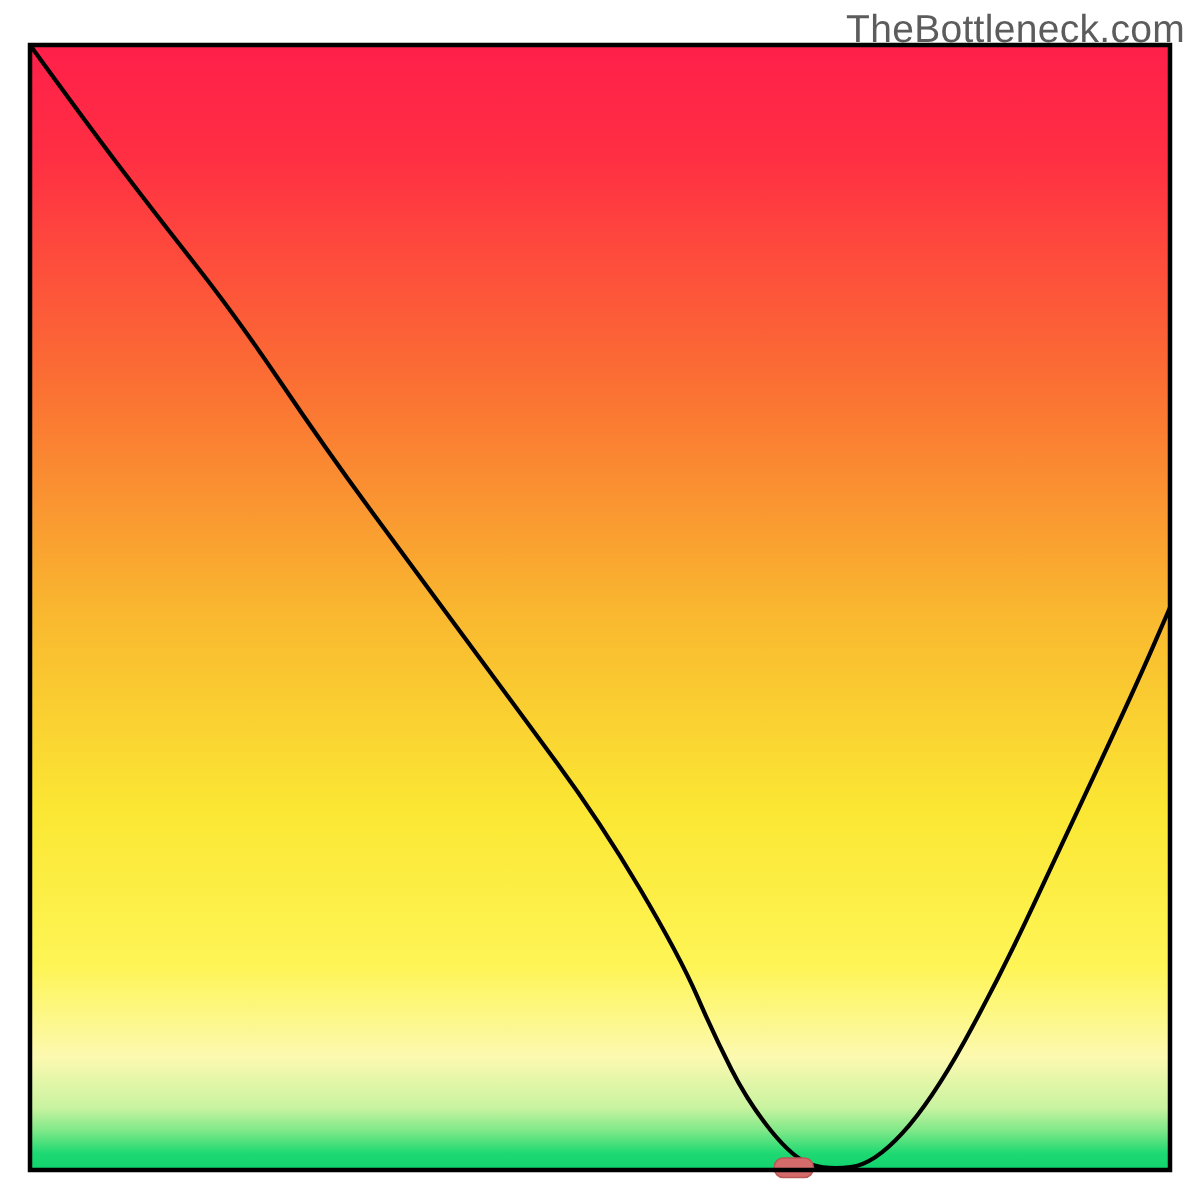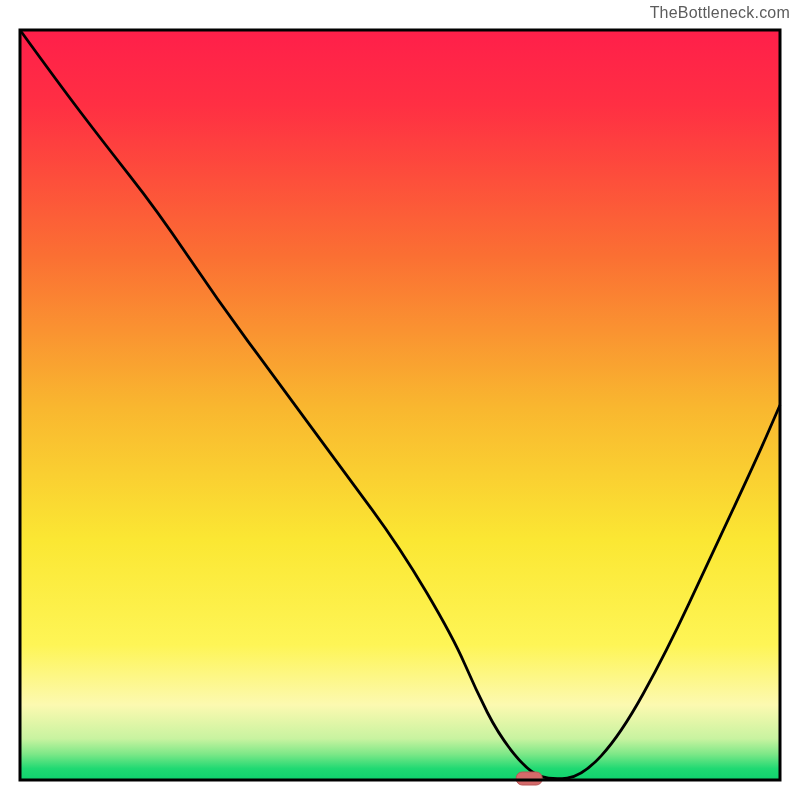--- a/index.html
+++ b/index.html
@@ -12,21 +12,21 @@
   }
   .container {
     position: relative;
     width: 800px;
     height: 800px;
   }
   .watermark {
     position: absolute;
     top: 4px;
     right: 10px;
-    font-size: 16px;
+    font-size: 26px;
     font-weight: 500;
     color: #5c5c5c;
     letter-spacing: 0.2px;
     text-align: center;
   }
   svg.chart {
     position: absolute;
     left: 0;
     top: 0;
   }

